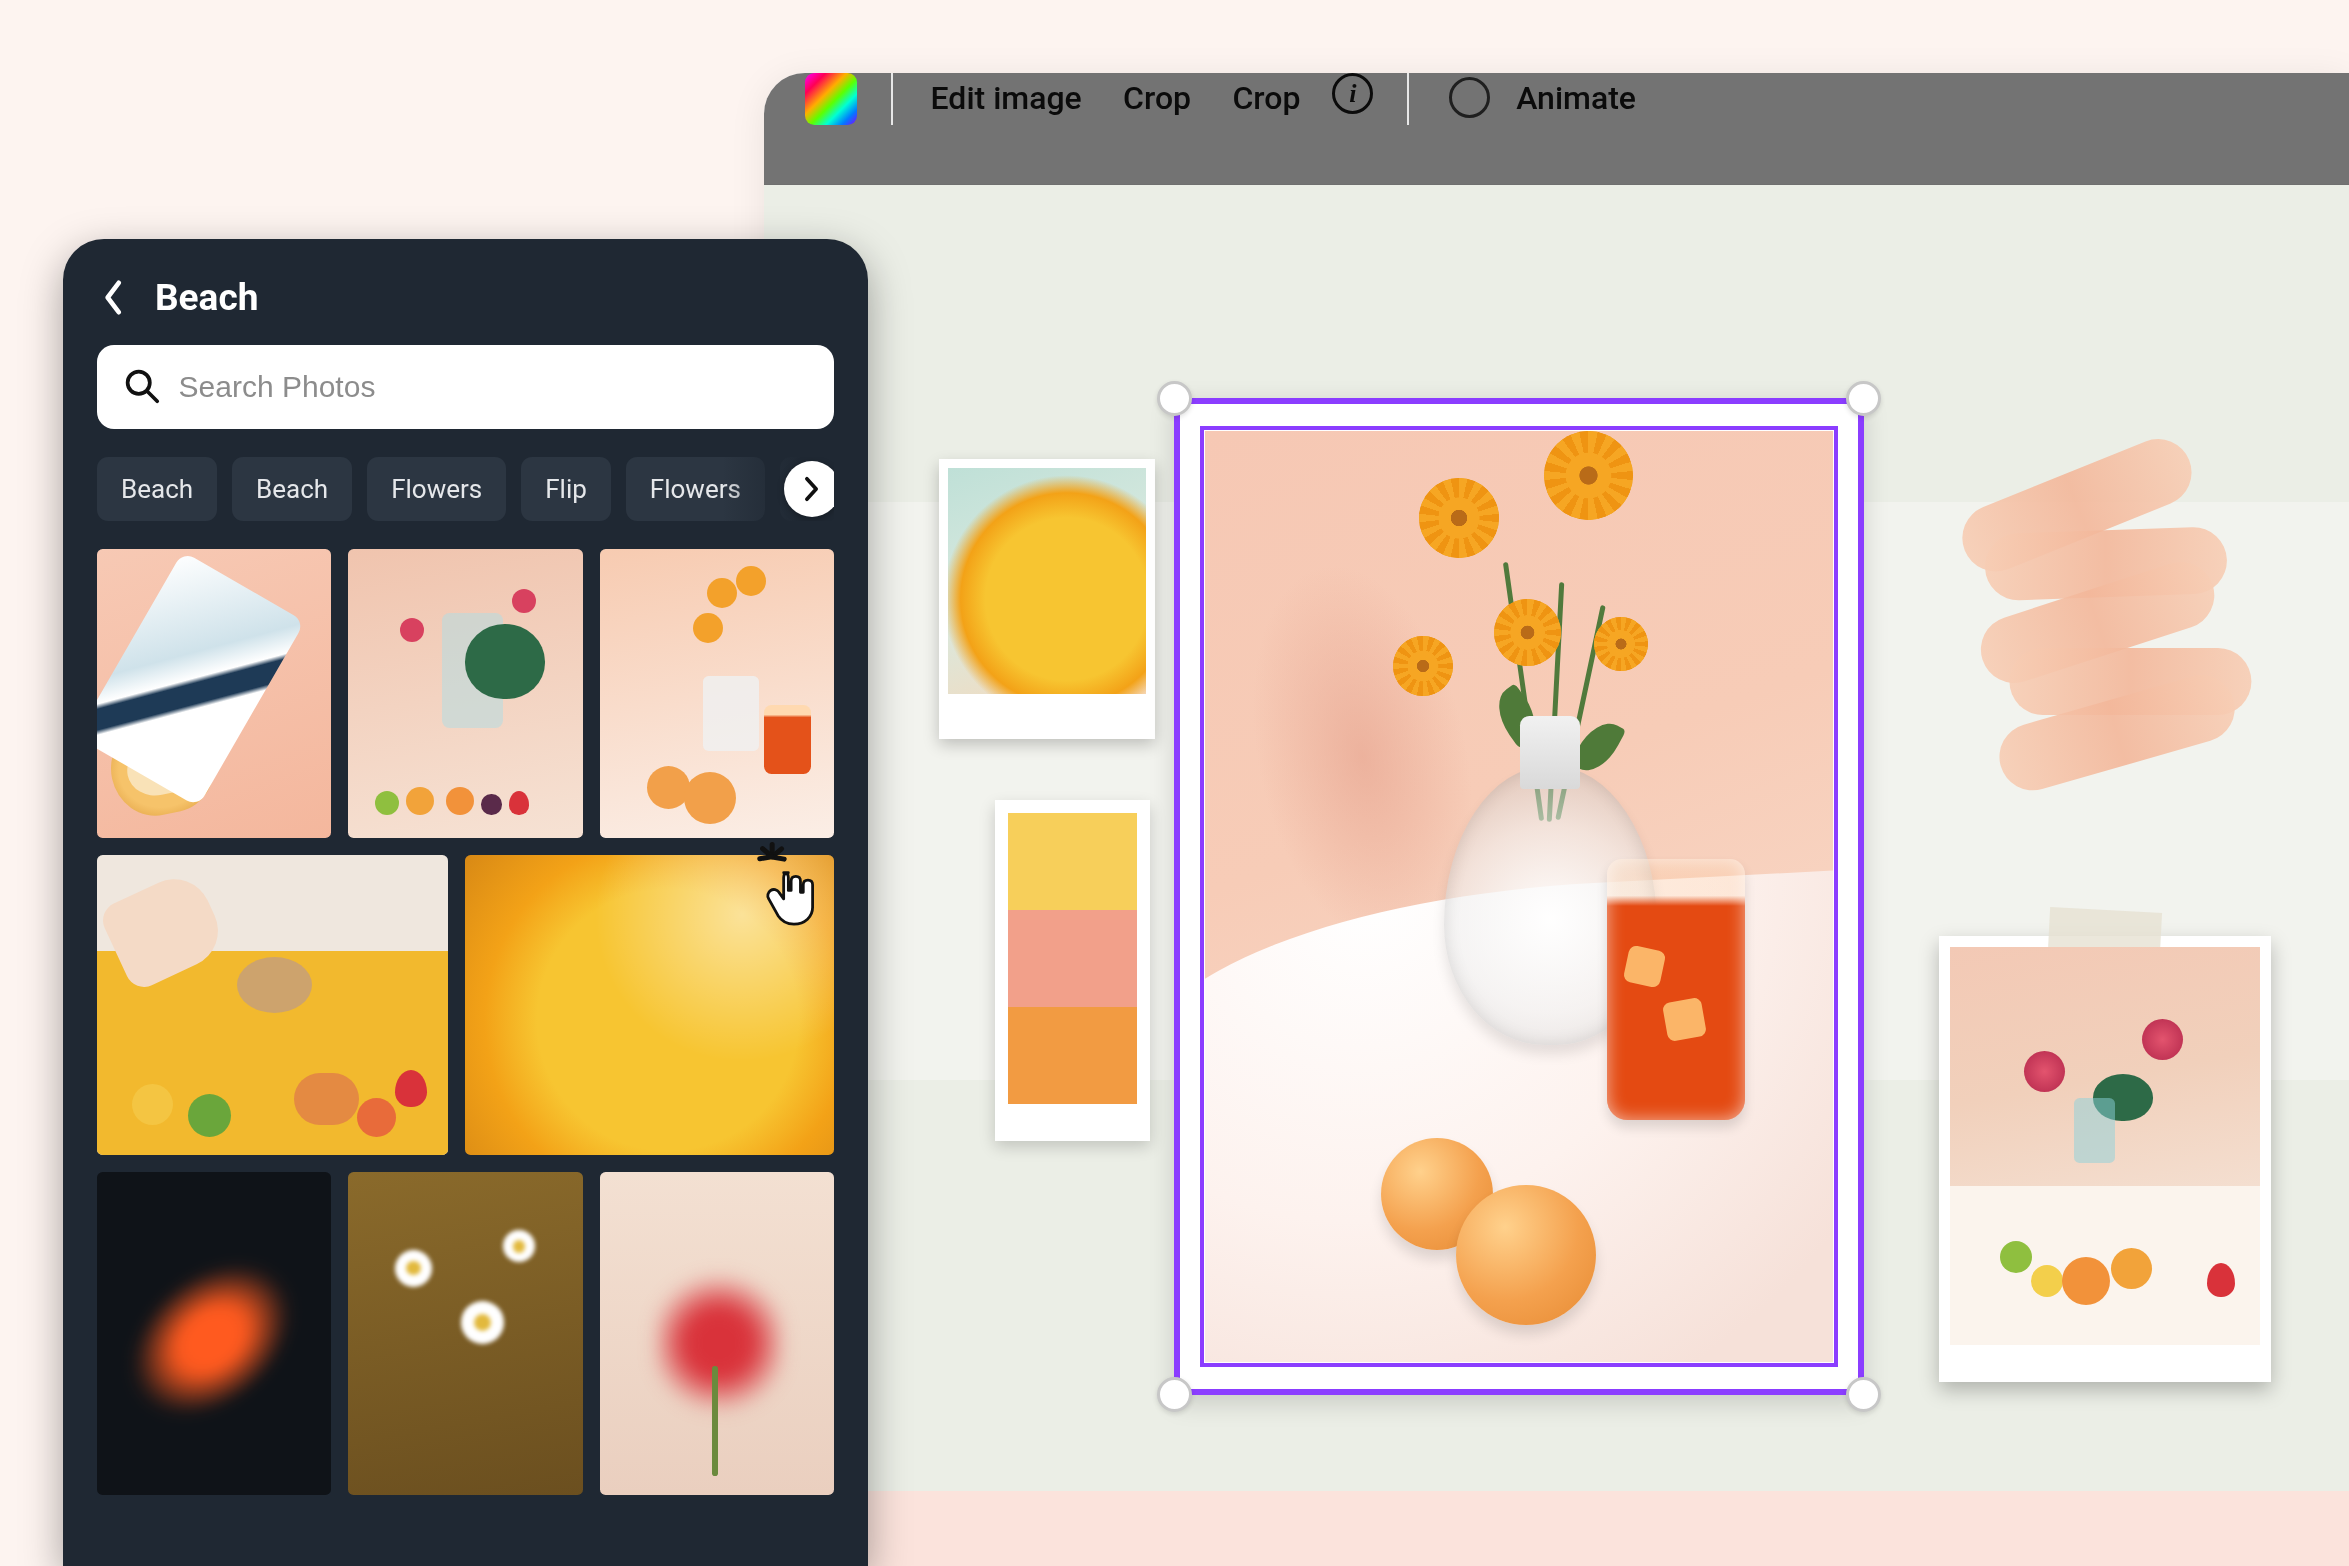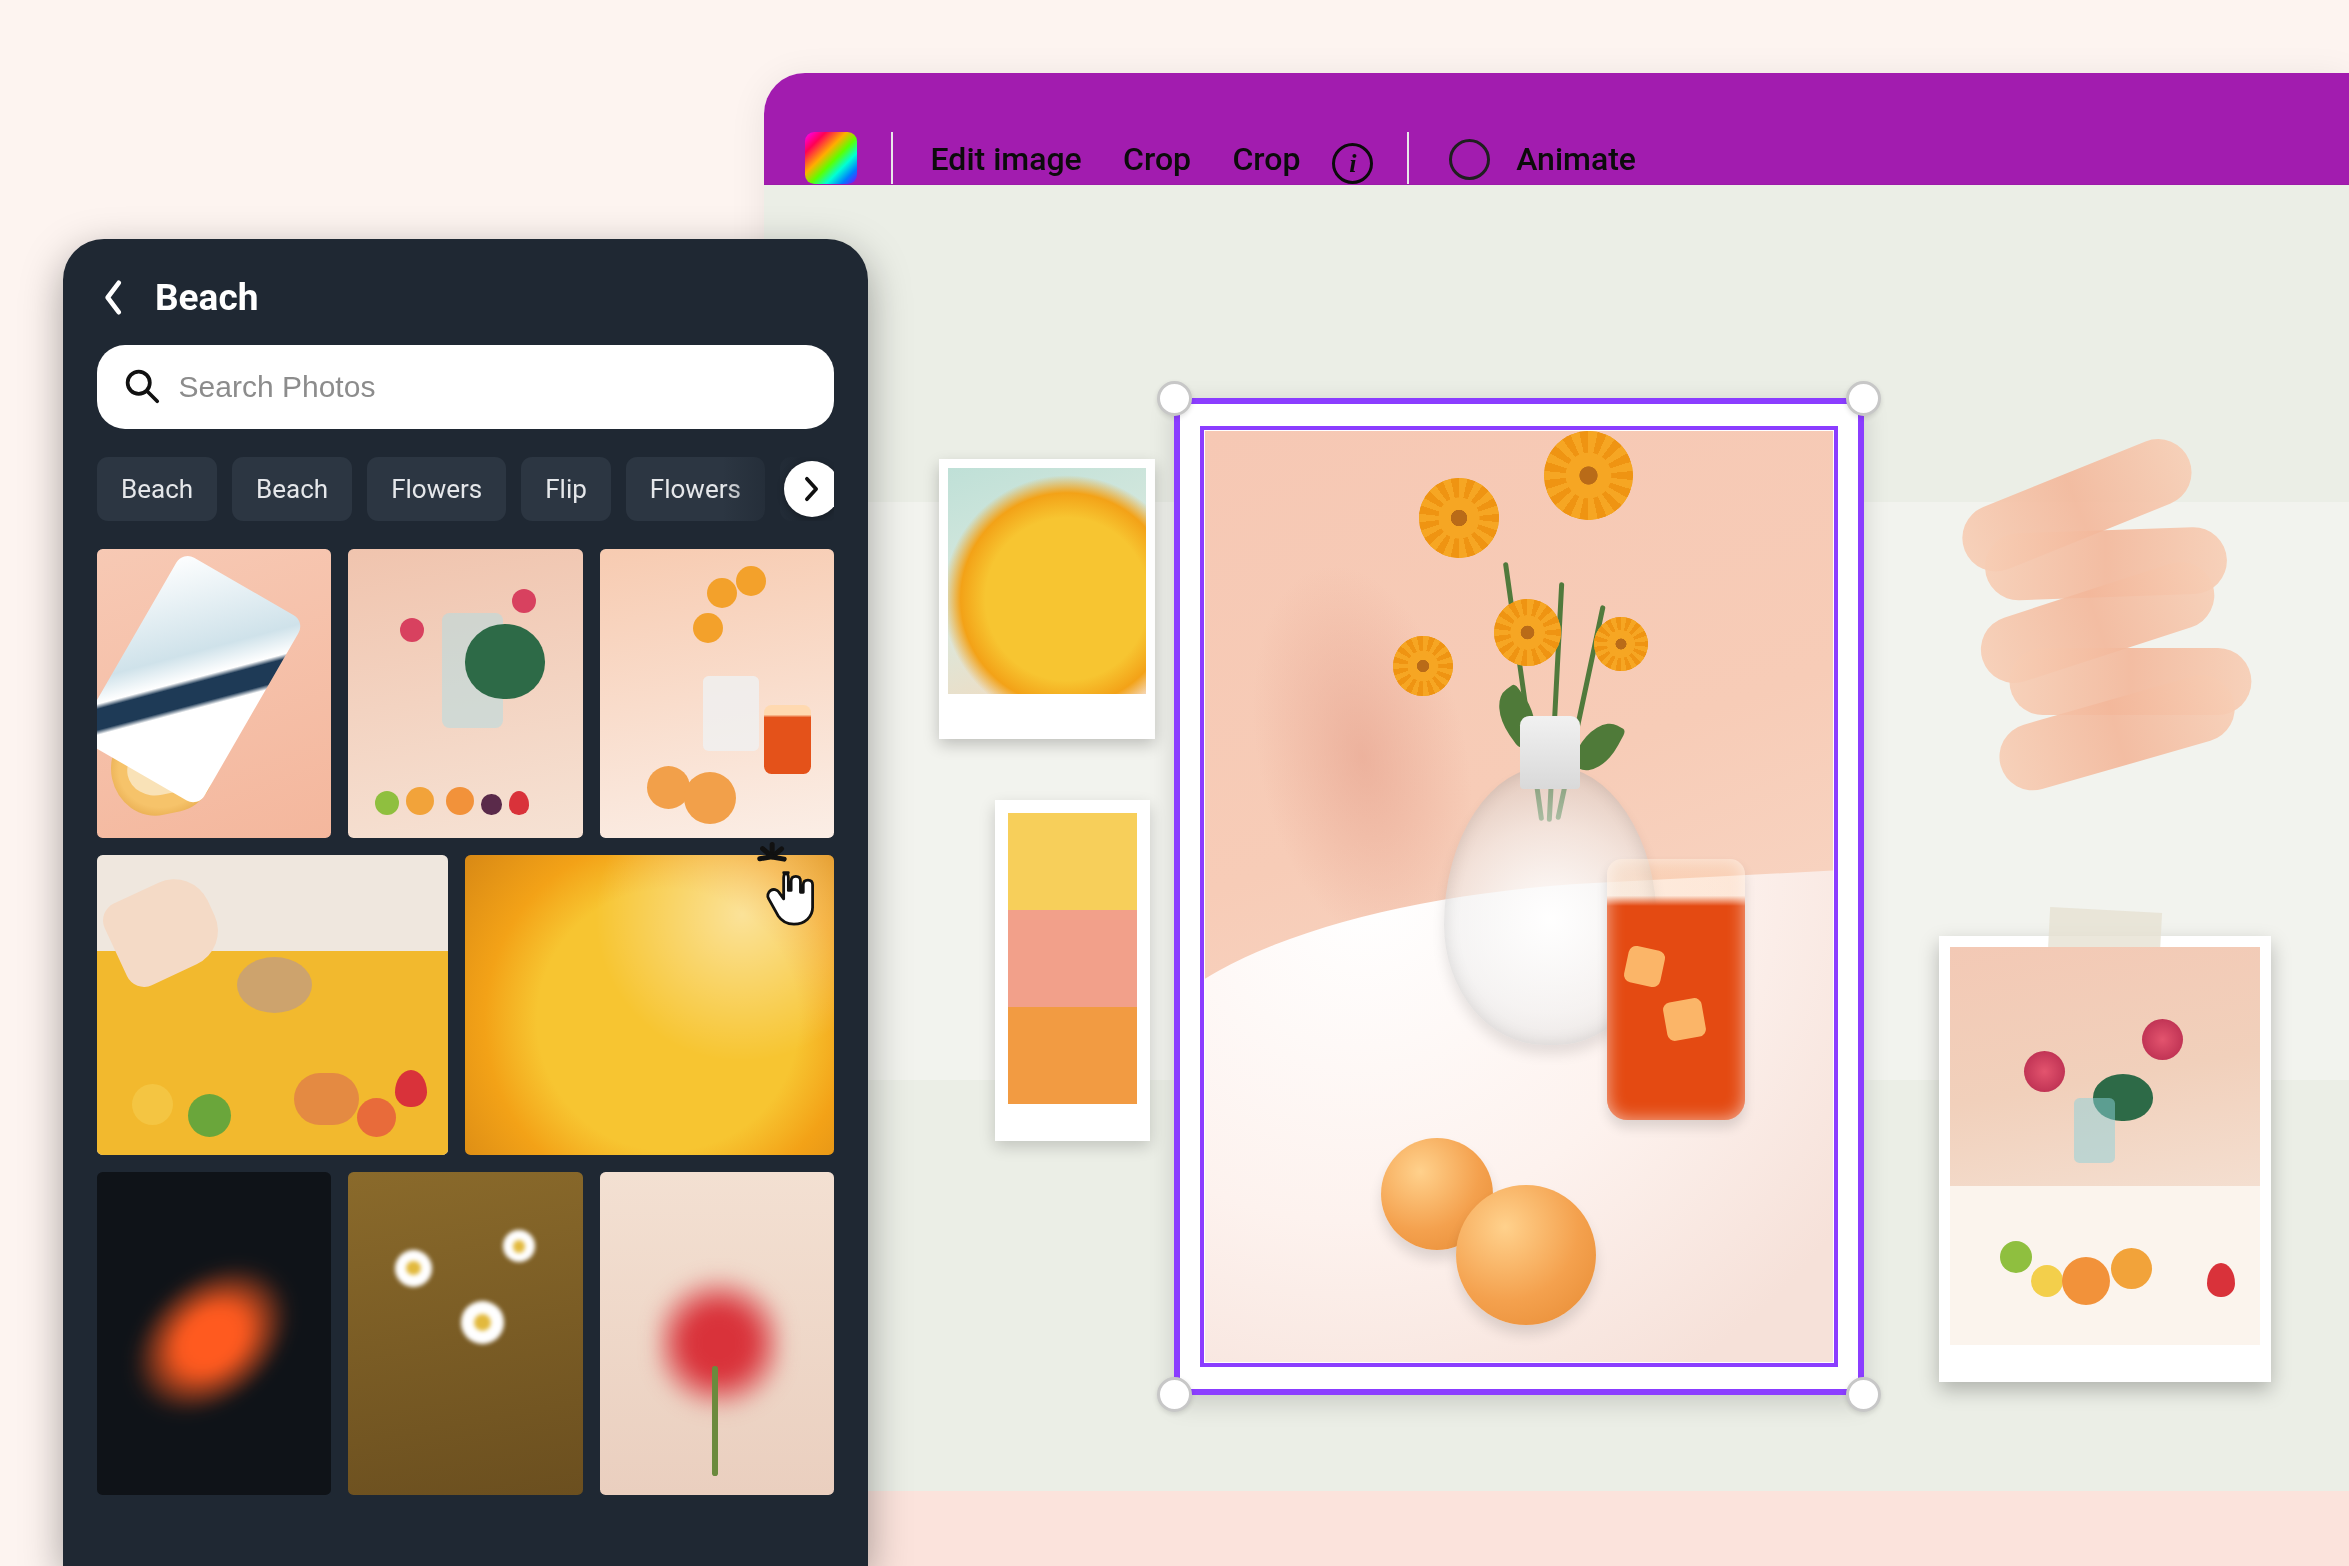--- a/index.html
+++ b/index.html
@@ -19,24 +19,24 @@
     right: 0;
     bottom: 0;
     background: #ffffff;
     border-top-left-radius: 41px;
     box-shadow: 0 5.6px 37px rgba(0,0,0,0.08);
     overflow: hidden;
   }
   .editor-toolbar {
     height: 112px;
     display: flex;
-    align-items: flex-end;
+    align-items: flex-start;
     padding: 0 41px;
     gap: 34px;
-    background: #a21caf;
+    background: #737373;
     border-bottom: 0.9px solid rgba(0,0,0,0.03);
   }
   .color-square {
     width: 52px; height: 52px;
     border-radius: 9.3px;
     background: linear-gradient(135deg,#ff00ff 0%,#ff0055 20%,#ffae00 40%,#5dff00 55%,#00ffd5 70%,#007bff 85%,#8a00ff 100%);
   }
   .toolbar-sep {
     width: 1.9px; height: 52px; background: #e8e8e8;
   }
@@ -266,21 +266,21 @@
     color:#fff;
     overflow:hidden;
   }
   .panel-header{ display:flex; align-items:center; gap:26px; margin-bottom:26px;}
   .back-chevron{
     width:32px;height:32px;display:inline-flex;align-items:center;justify-content:center;
   }
   .back-chevron svg{width:22.4px;height:35px;}
   .panel-title{ font-size:37px; font-weight:700;}
   .search-field{
-    position:relative; width:100%; height:84px; background:#fff; border-radius:28px;
+    position:relative; width:100%; height:84px; background:#fff; border-radius:17px;
     display:flex; align-items:center; padding:0 26px; gap:18.6px; margin-bottom:28px;
   }
   .search-field svg{width:37px;height:37px;flex:none;}
   .search-field input{
     border:none;outline:none;flex:1;height:100%;font-size:30px;color:#333;background:transparent;
   }
   .search-field input::placeholder{color:#8c8c8c;}
 
   .chip-row{position:relative;display:flex;gap:15px;margin-bottom:28px;overflow:hidden;}
   .chip{

